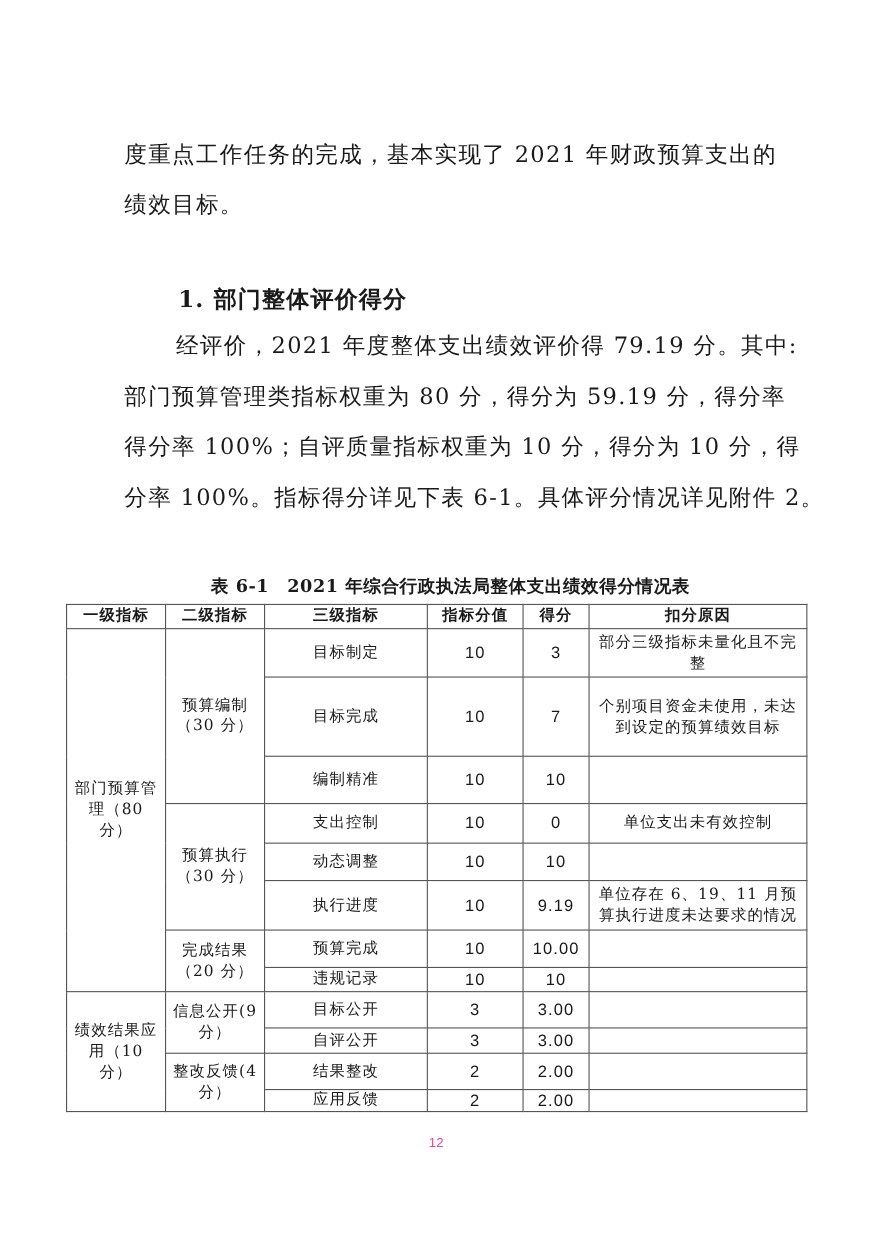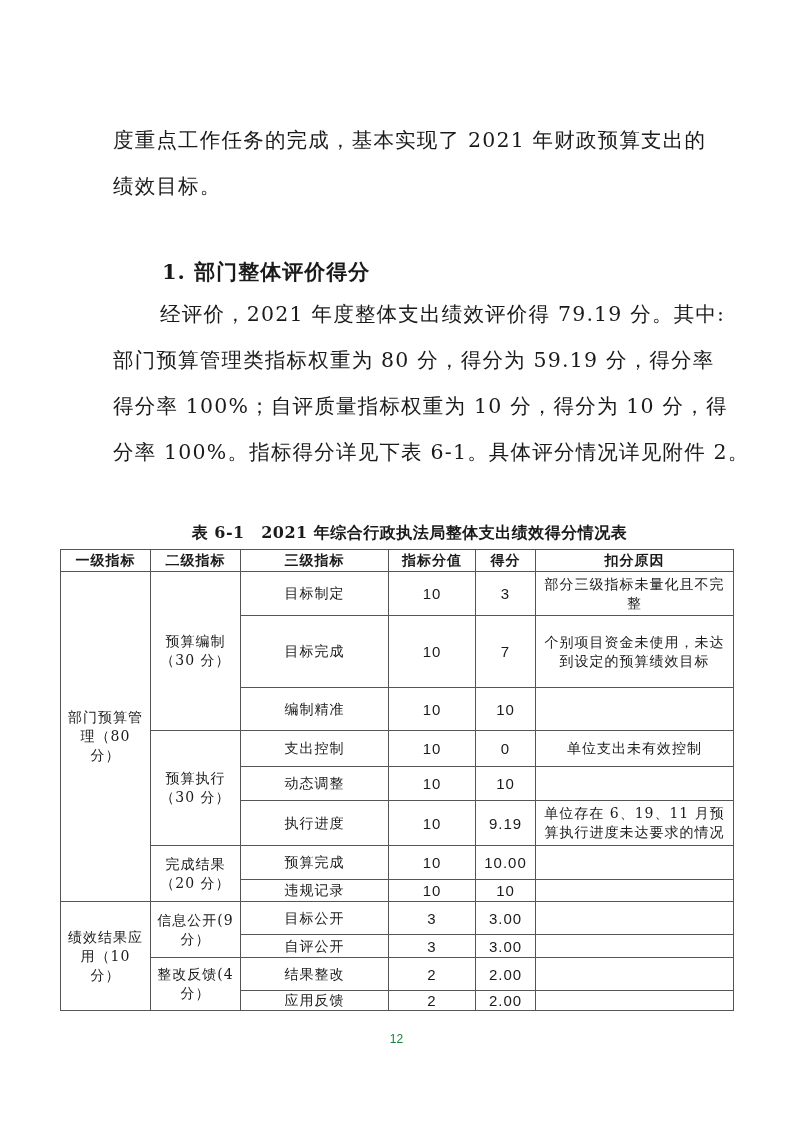--- a/index.html
+++ b/index.html
@@ -30,21 +30,21 @@
       font-size: 14px; line-height: 19px;
     }
     table.score th, table.score td {
       border: 1px solid #555; text-align: center; vertical-align: middle;
       padding: 0 4px; letter-spacing: 1px;
     }
     table.score th { font-weight: bold; height: 21px; font-size: 14px; }
     .num { font-family: Liberation Sans, sans-serif; letter-spacing: 0; font-size: 15px; }
     .page-number {
       position: absolute; top: 1032px; left: 0; width: 793px; text-align: center;
-      font-family: "Liberation Sans", sans-serif; font-size: 12px; color: #15803d;
+      font-family: "Liberation Sans", sans-serif; font-size: 12px; color: #ec4899;
     }
   </style>
 </head>
 <body>
 
 <div class="para" style="top:117px;">
   <span class="line">度重点工作任务的完成，基本实现了 2021 年财政预算支出的</span>
   <span class="line">绩效目标。</span>
 </div>
 

